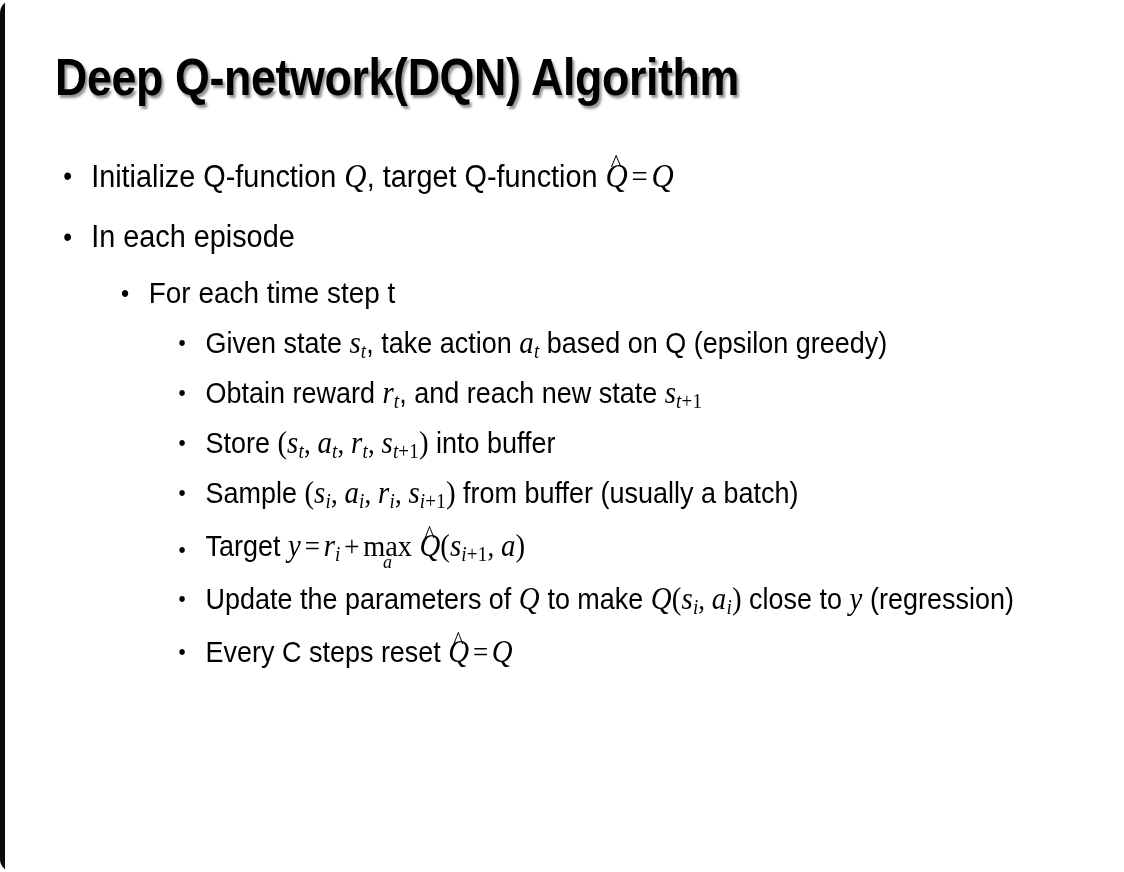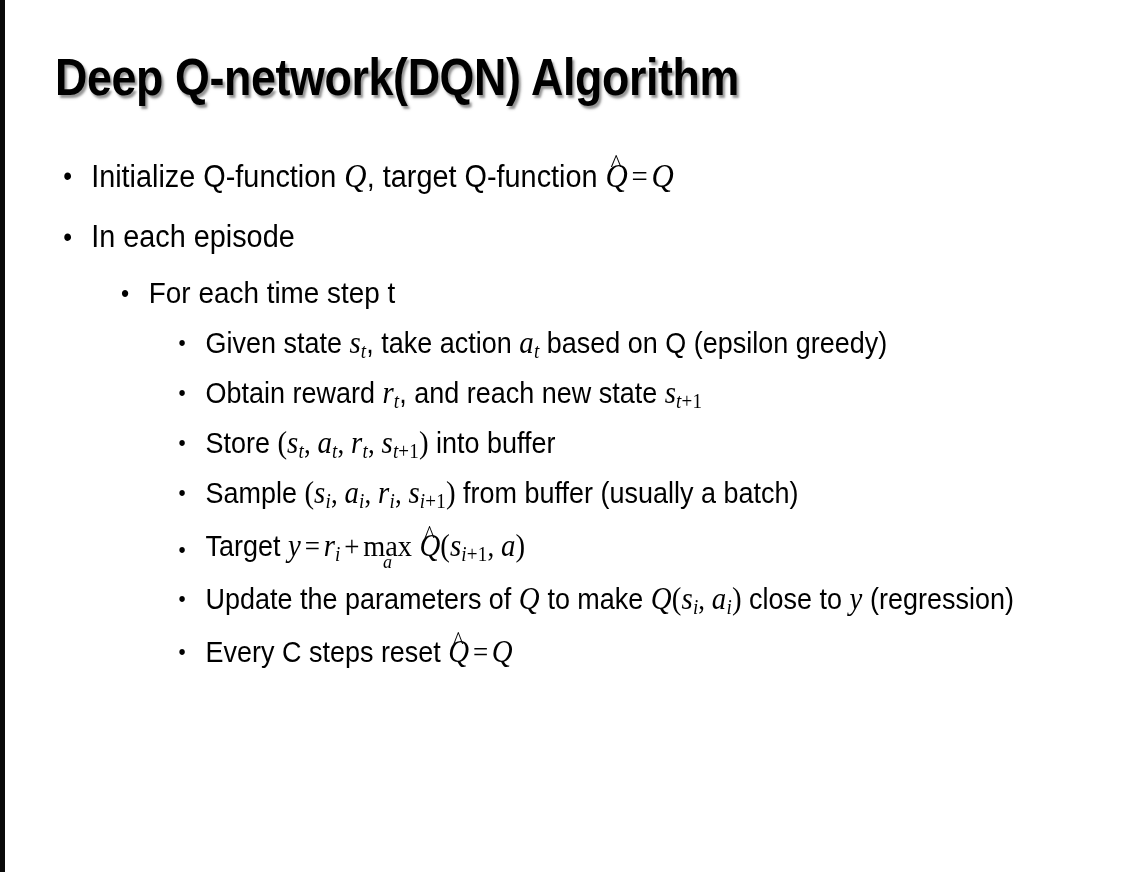--- a/index.html
+++ b/index.html
@@ -9,20 +9,21 @@
   }
   body {
     font-family: "Liberation Sans", sans-serif;
   }
   #slide {
     position: relative;
     width: 1124px;
     height: 872px;
     background: #ffffff;
     overflow: hidden;
+    border-radius: 13px;
   }
   
   #left-edge {
     position: absolute;
     left: 0;
     top: 0;
     width: 5px;
     height: 872px;
     background: #0a0a0a;
   }

